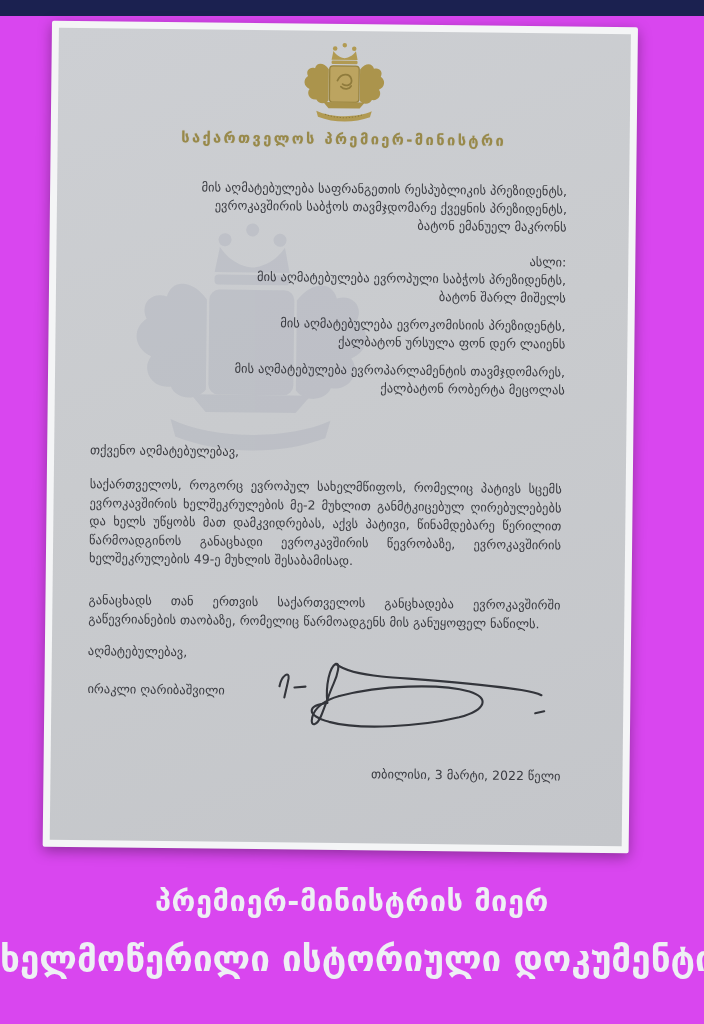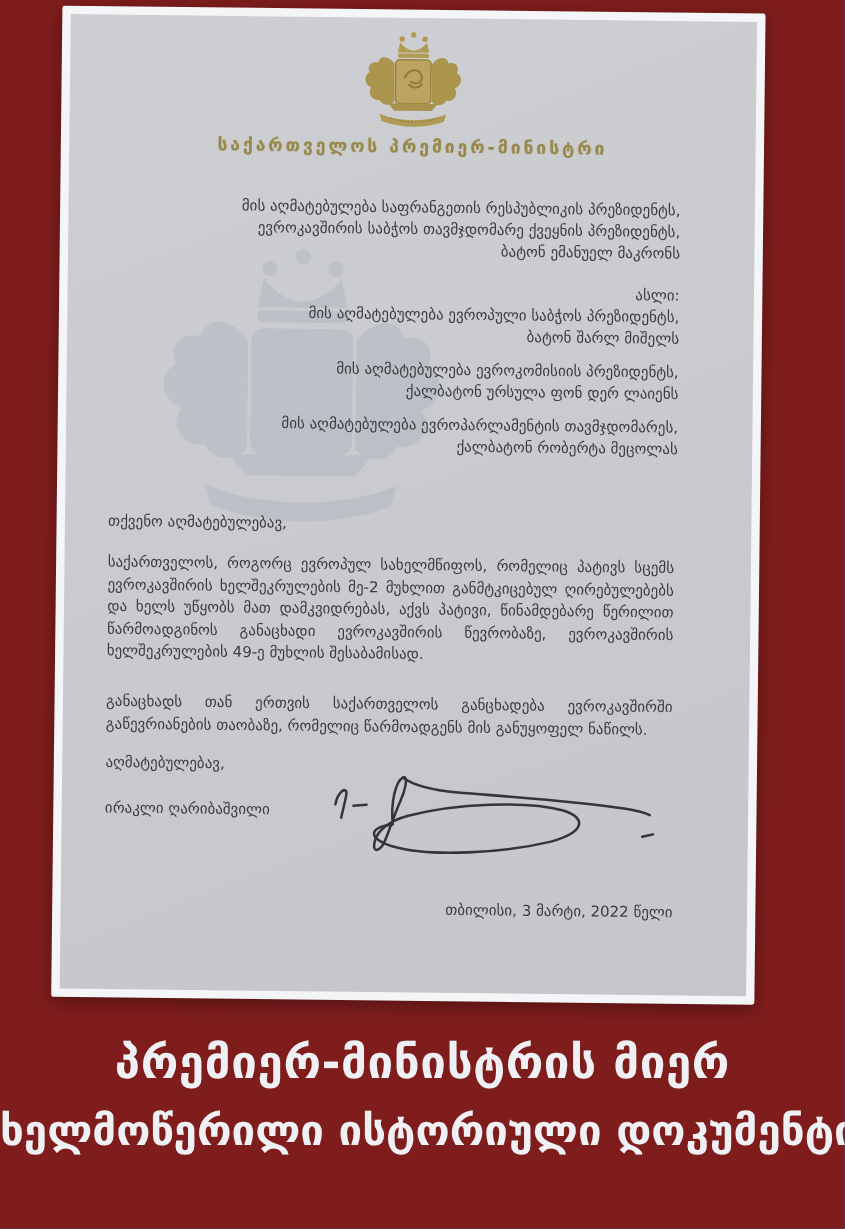--- a/index.html
+++ b/index.html
@@ -3,21 +3,21 @@
 <meta charset="utf-8">
 <style>
   html, body { margin: 0; padding: 0; }
   body {
     width: 704px; height: 1024px;
     background: #1b2150;
     font-family: "DejaVu Sans", sans-serif;
     overflow: hidden;
     position: relative;
   }
-  .stage { position: absolute; inset: 0; background: #7f1d1d; }
+  .stage { position: absolute; inset: 0; background: #d946ef; margin-top: 16px; }
 
   
   .document {
     position: absolute;
     left: 52px; top: 8px;
     width: 586px; height: 826px;
     background: #f4f5f6;
     padding: 7px;
     box-sizing: border-box;
     transform: rotate(0.65deg);
@@ -109,21 +109,21 @@
 
   
   .caption {
     position: absolute;
     top: 860px; left: 0; right: 0;
     text-align: center;
     color: #eef0f4;
     font-weight: bold;
   }
   .caption-line-1 {
-    font-size: 38px;
+    font-size: 29px;
     line-height: 50px;
     letter-spacing: 0.5px;
     white-space: nowrap;
   }
   .caption-line-2 {
     font-size: 35px;
     line-height: 46px;
     margin-top: 10px;
     letter-spacing: 0px;
     white-space: nowrap;

